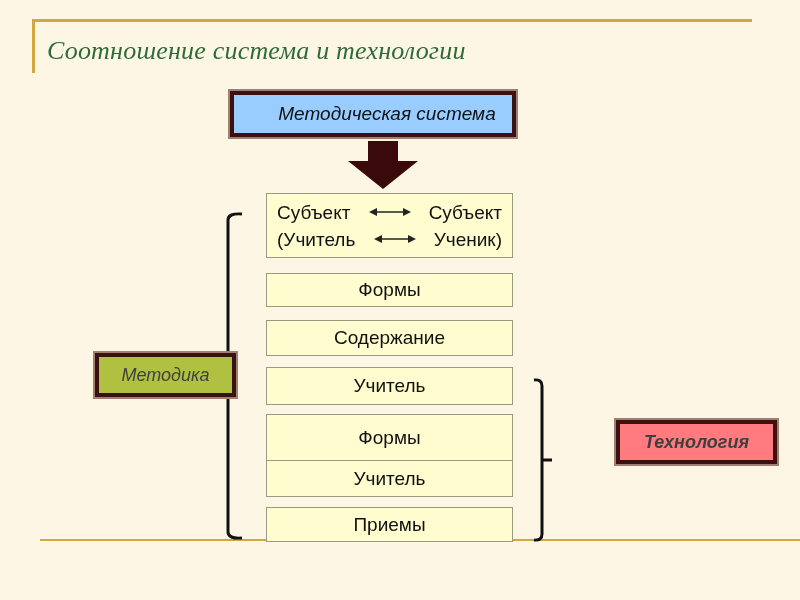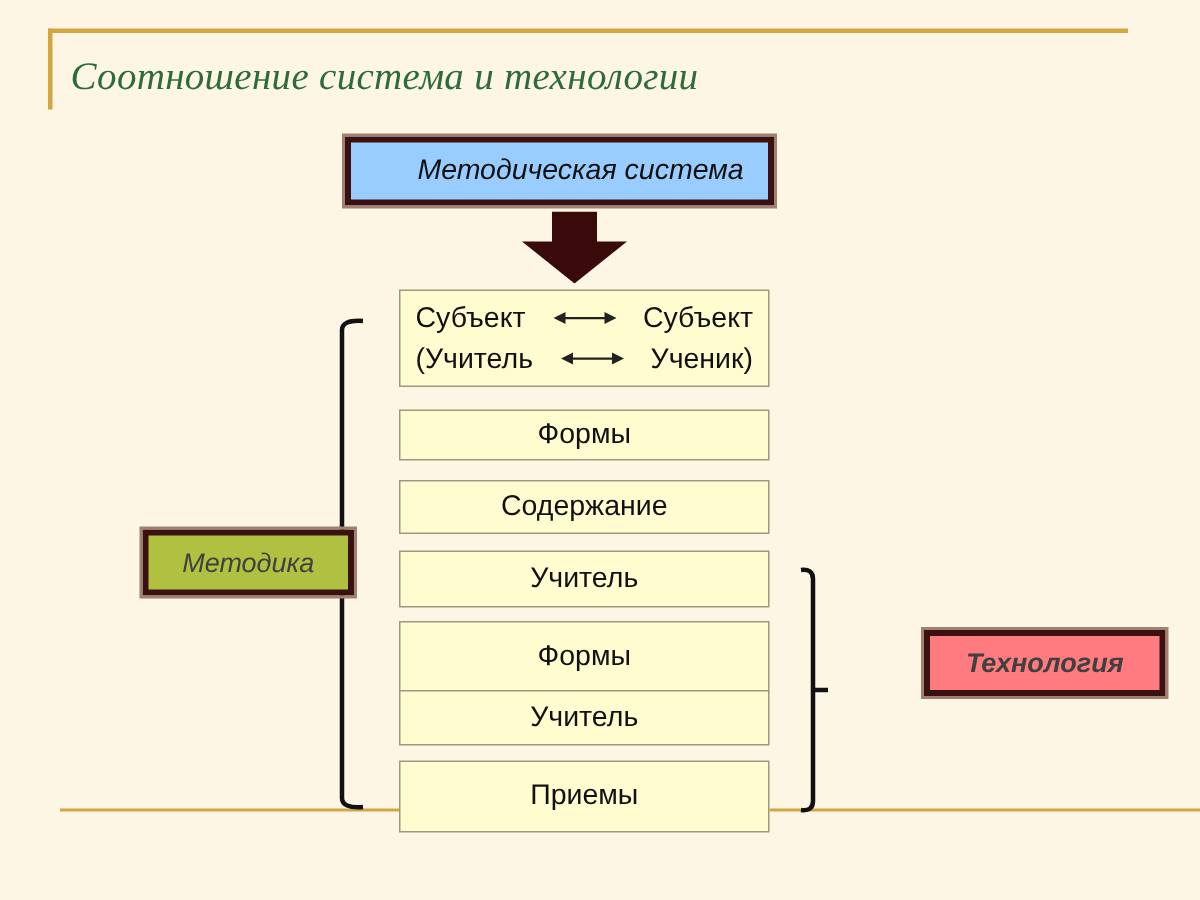--- a/index.html
+++ b/index.html
@@ -66,21 +66,21 @@
     </svg>
     <span>Ученик)</span>
   </div>
 </div>
 
 <div class="item" style="top:273px;height:34px;">Формы</div>
 <div class="item" style="top:320px;height:36px;">Содержание</div>
 <div class="item" style="top:367px;height:38px;">Учитель</div>
 <div class="item" style="top:414px;height:48px;">Формы</div>
 <div class="item" style="top:460px;height:37px;">Учитель</div>
-<div class="item" style="top:507px;height:48px;">Приемы</div>
+<div class="item" style="top:507px;height:35px;">Приемы</div>
 
 <svg class="brace" style="left:210px;top:210px;" width="36" height="332" viewBox="0 0 36 332">
   <path d="M32,4 Q18,3 18,10 L18,322 Q18,329 32,328" fill="none" stroke="#111" stroke-width="3"></path>
   <line x1="4" y1="164" x2="18" y2="164" stroke="#111" stroke-width="3"></line>
 </svg>
 <div class="label-box metodika">
   <span>Методика</span>
 </div>
 
 <svg class="brace" style="left:530px;top:376px;" width="26" height="168" viewBox="0 0 26 168">

